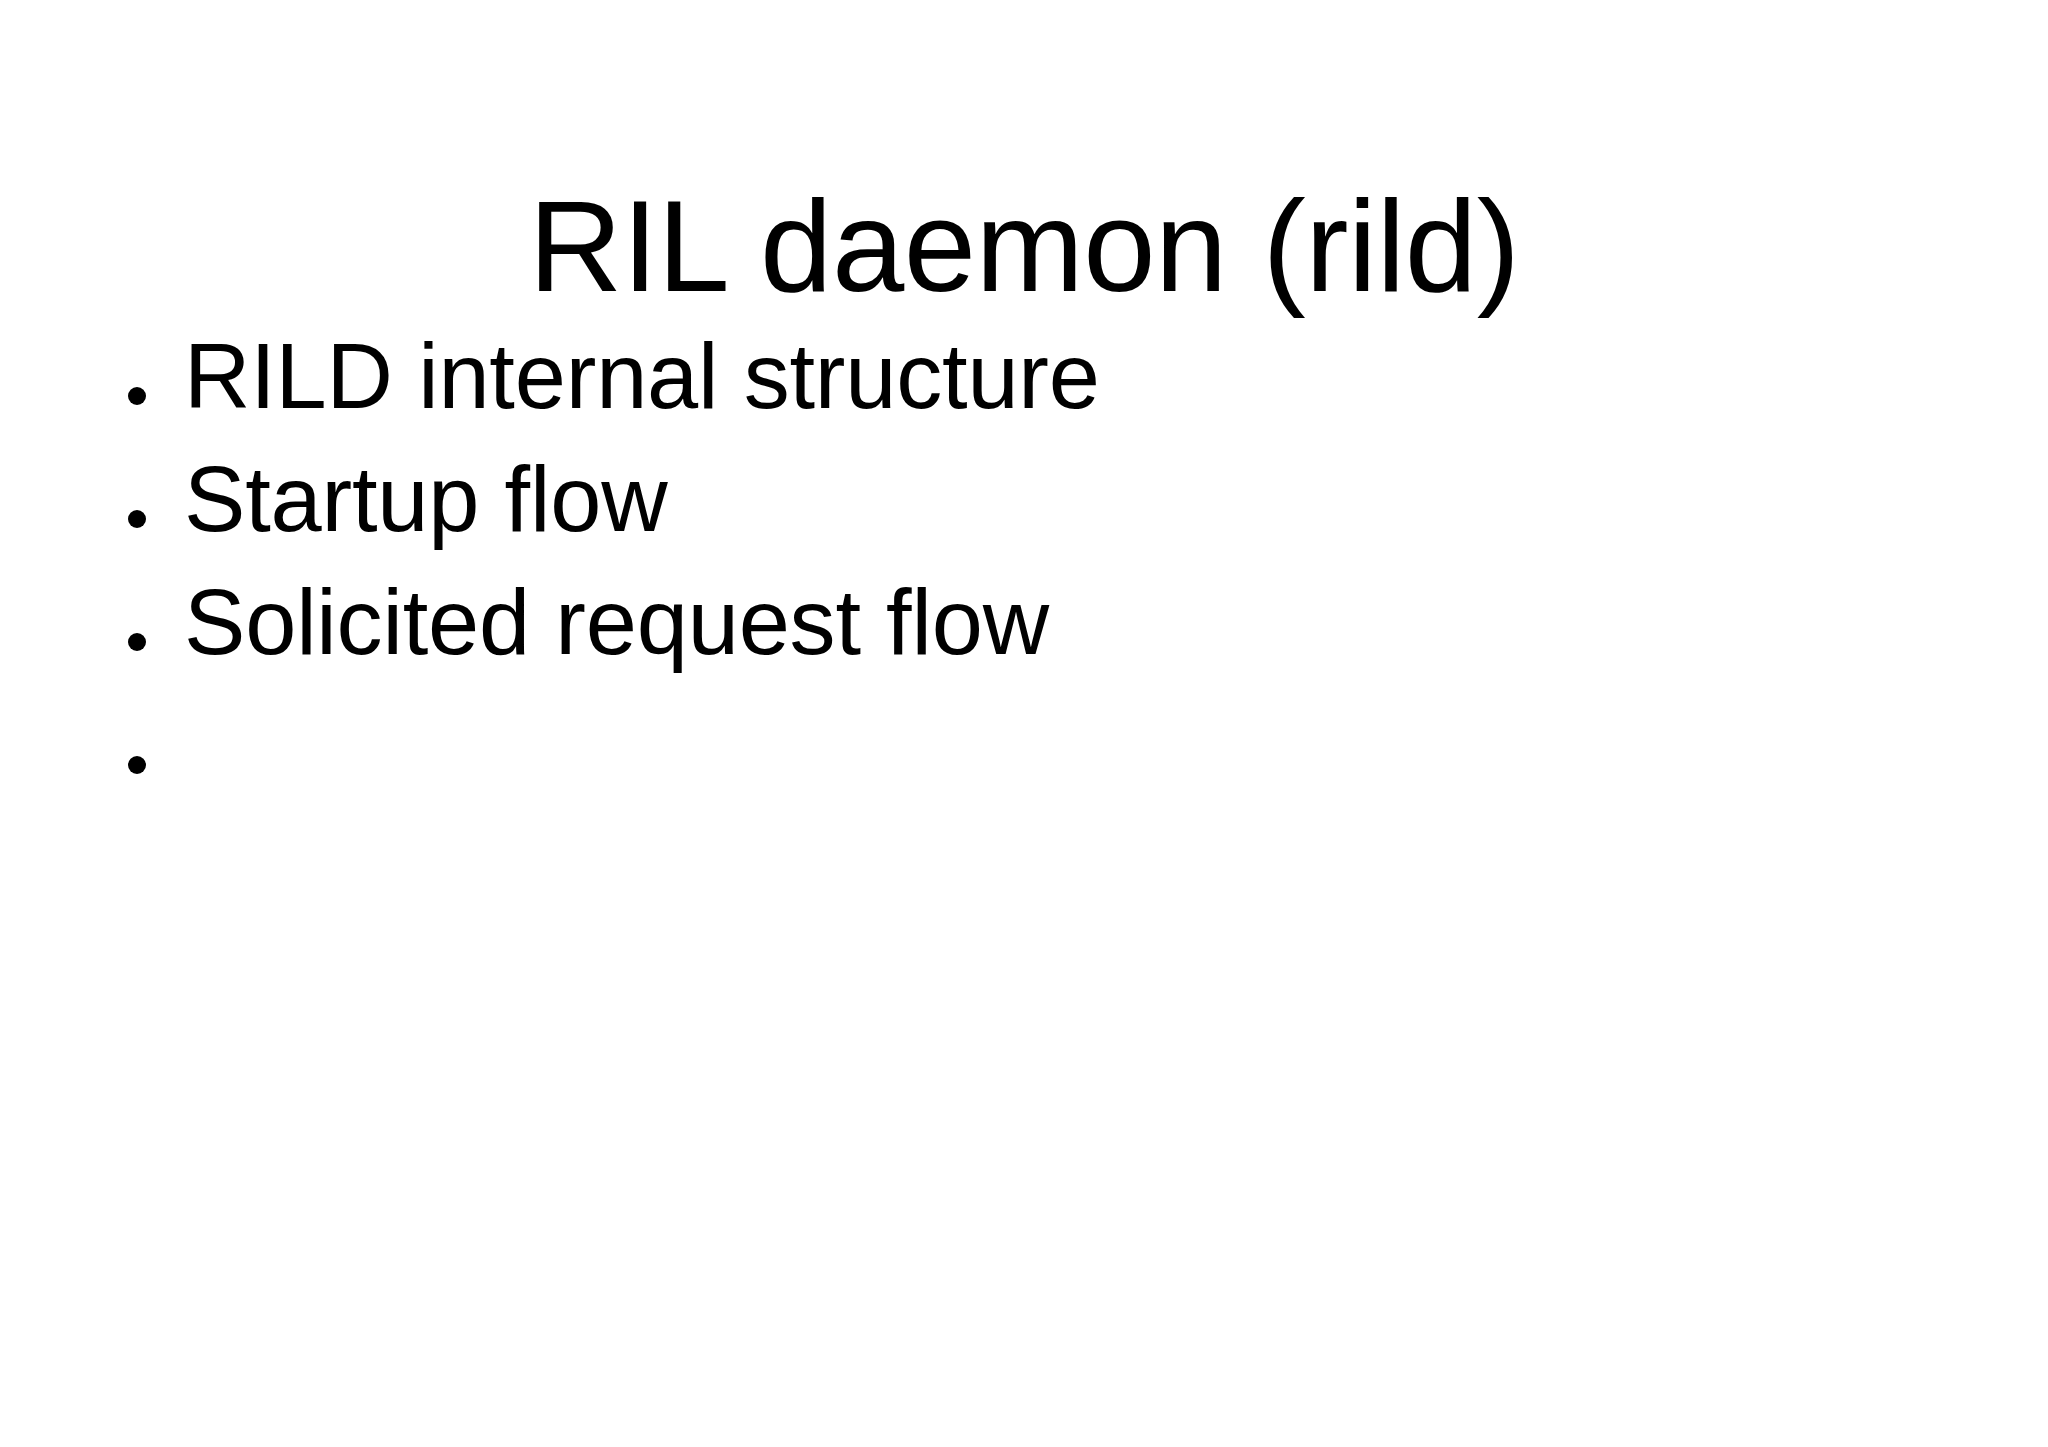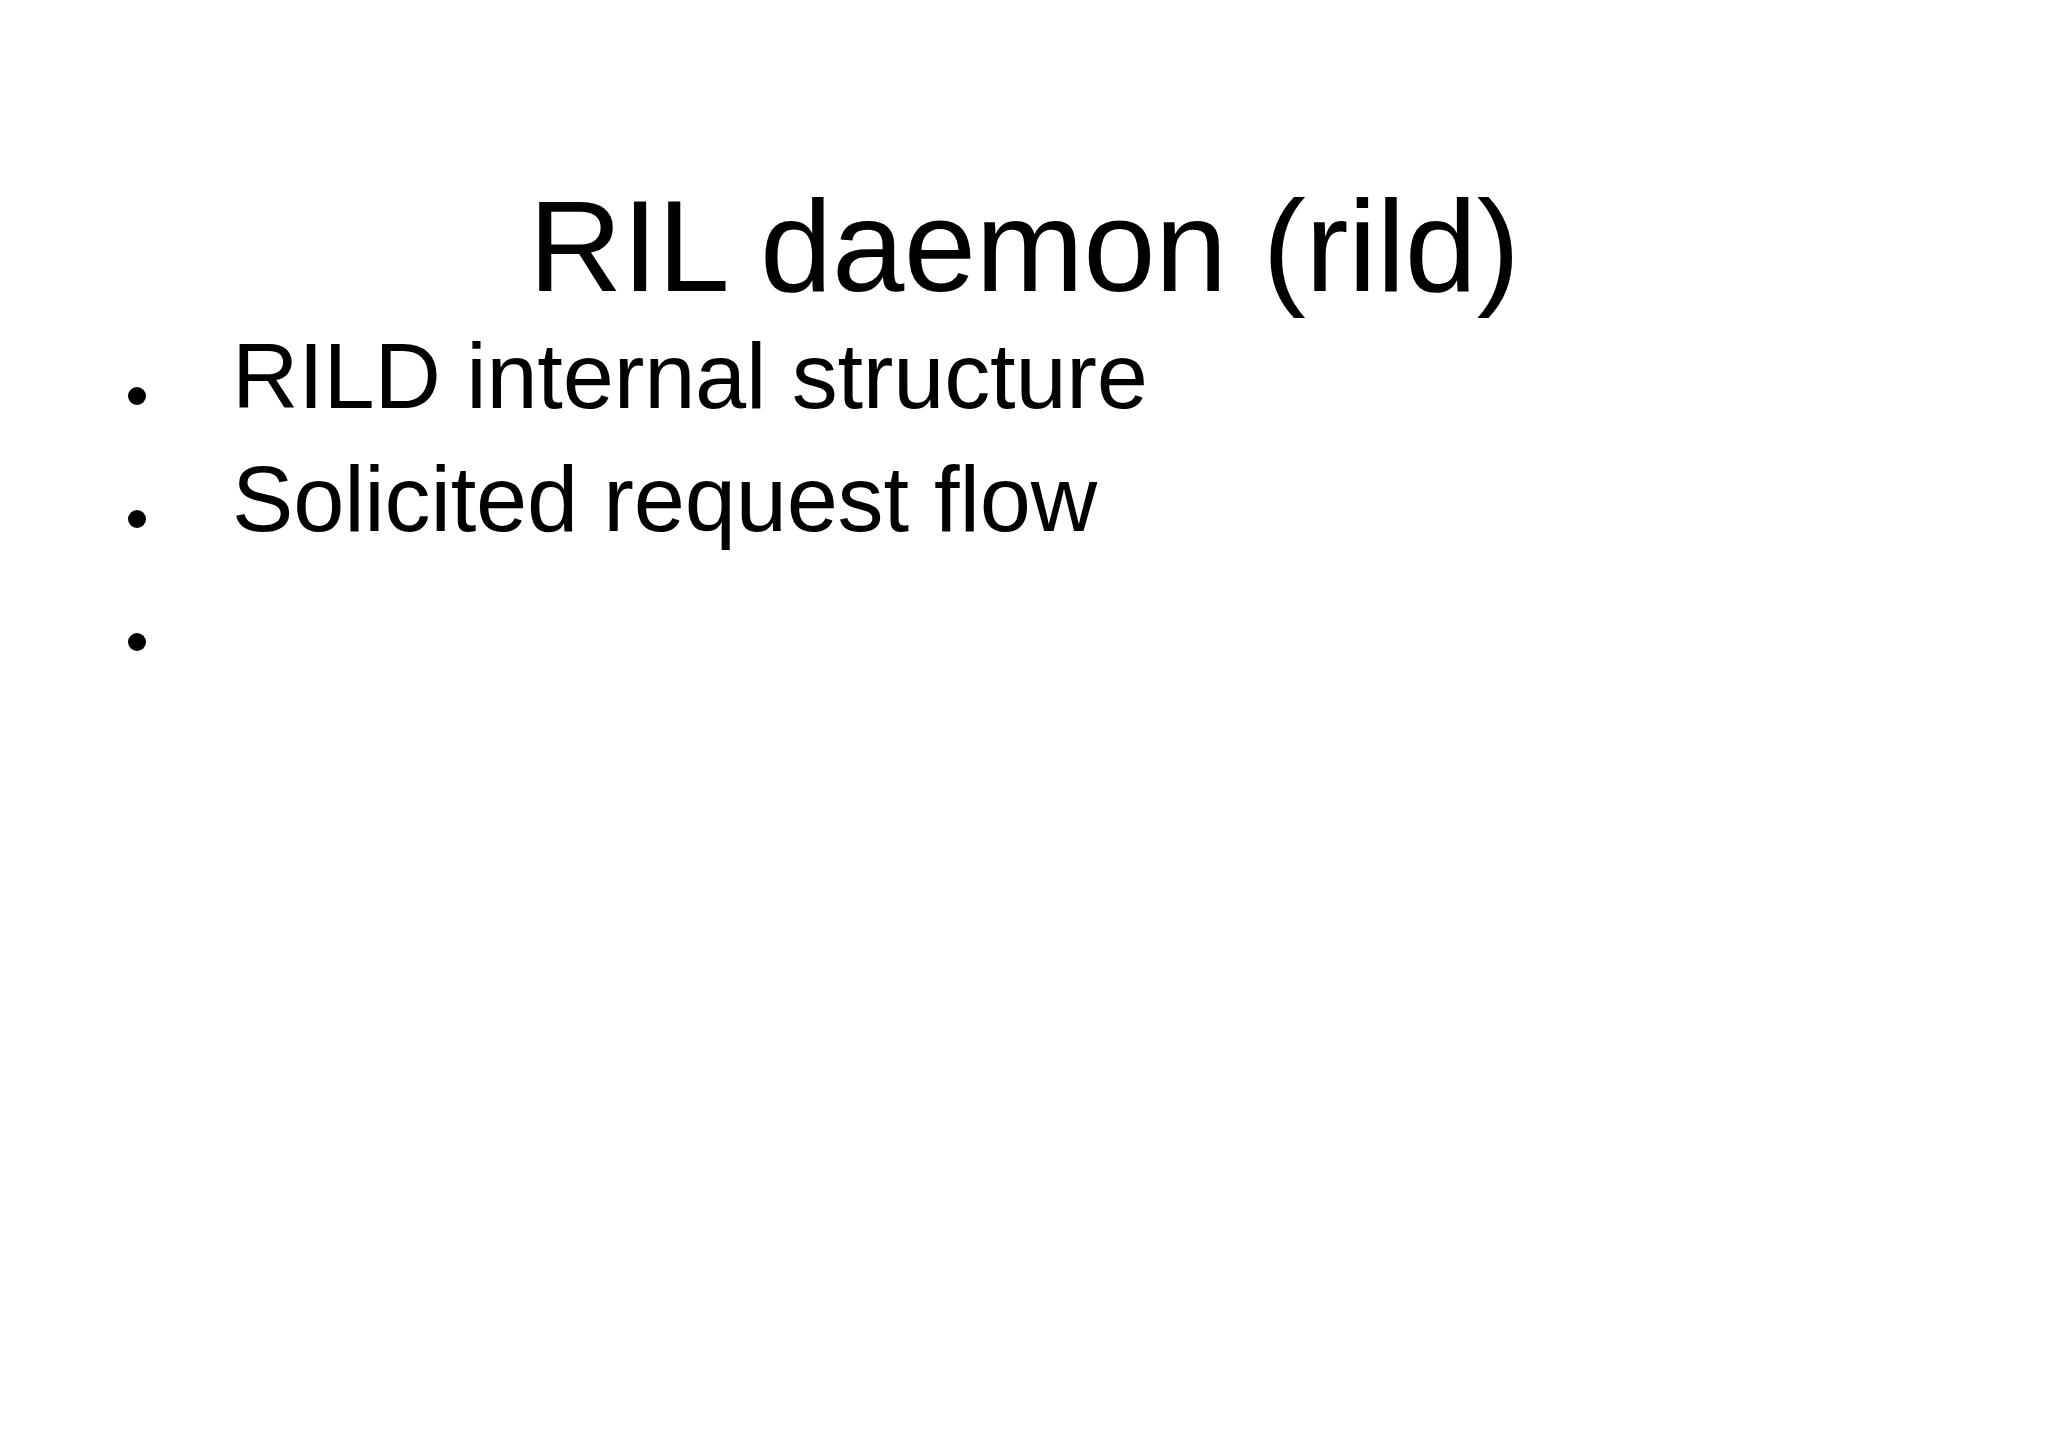--- a/index.html
+++ b/index.html
@@ -69,37 +69,40 @@
     top: 57px;
     width: 18px;
     height: 18px;
     border-radius: 50%;
     background: #000000;
   }
   .bullet-text {
     flex: 0 1 auto;
     display: block;
     letter-spacing: -0.2px;
-    margin-left: 48px;
   }
 </style>
 </head>
 <body>
 
 <div id="slide">
 
   <h1 id="slide-title">RIL daemon (rild)</h1>
 
   <ul id="bullet-list">
 
     <li class="bullet-item">
       <span class="bullet-marker"></span>
       <span class="bullet-text">RILD internal structure</span>
     </li>
 
+    <li class="bullet-item">
+      <span class="bullet-marker"></span>
+      <span class="bullet-text">Startup flow</span>
+    </li>
 
     <li class="bullet-item">
       <span class="bullet-marker"></span>
       <span class="bullet-text">Solicited request flow</span>
     </li>
 
     <li class="bullet-item">
       <span class="bullet-marker"></span>
     </li>
 

